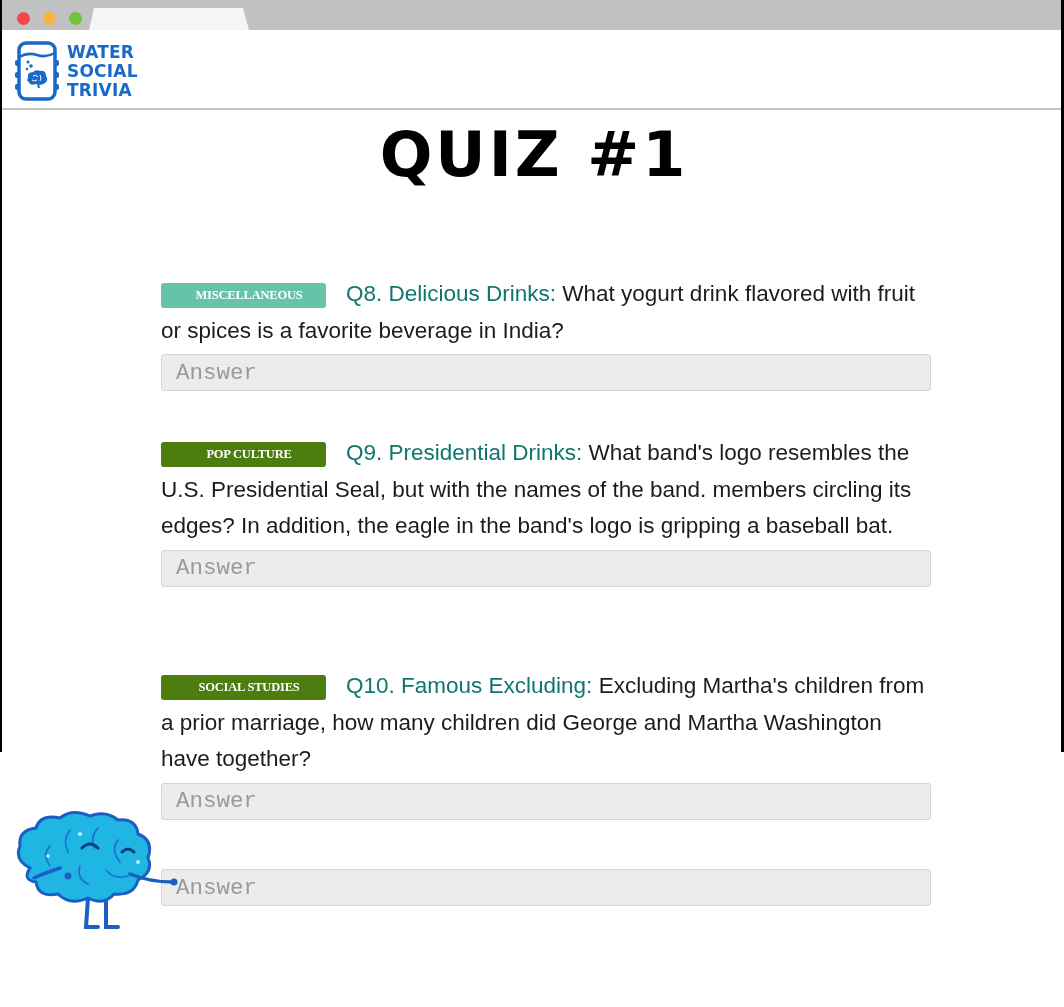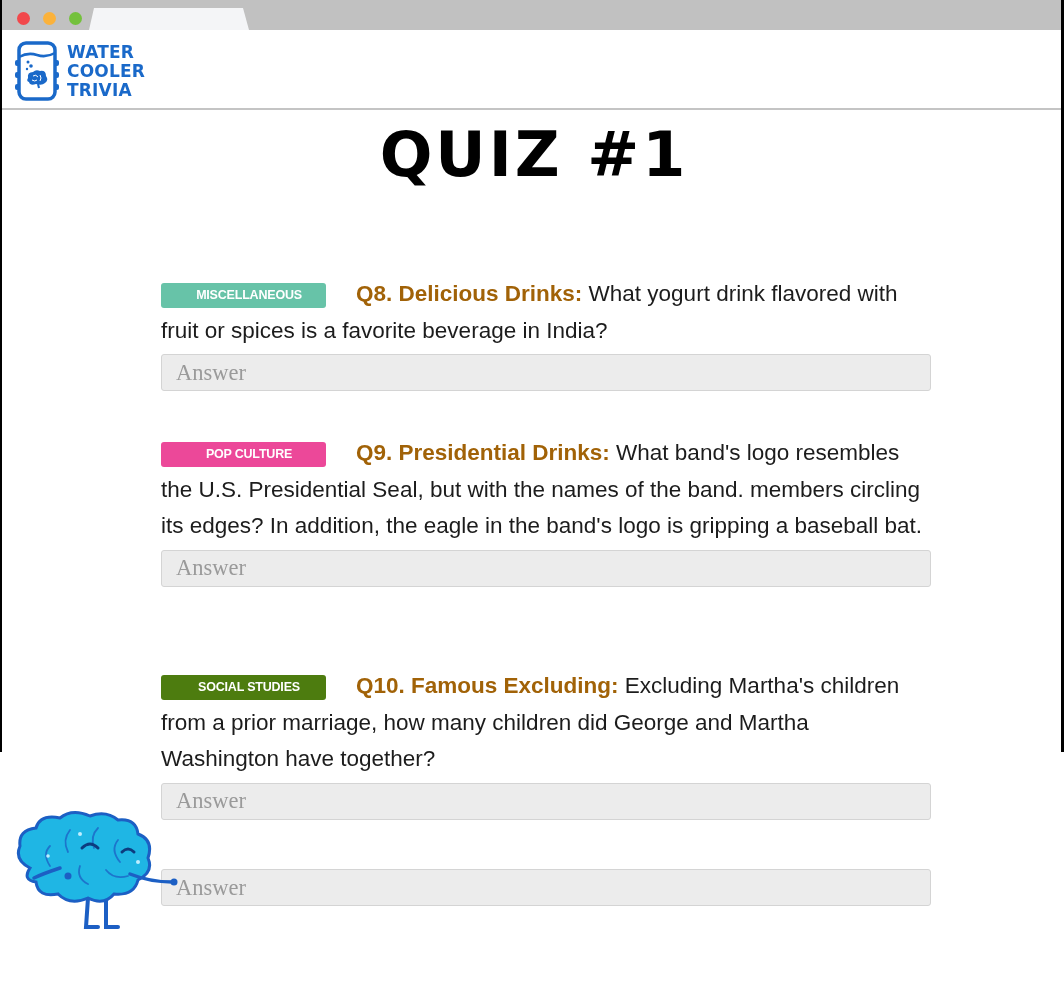--- a/index.html
+++ b/index.html
@@ -65,42 +65,42 @@
   }
   .badge {
     display: inline-block;
     vertical-align: 2px;
     height: 25px;
     line-height: 25px;
     width: 165px;
     text-align: center;
     border-radius: 3px;
     color: #fff;
-    font-family: Liberation Sans, sans-serif;
+    font-family: Liberation Serif, serif;
     font-weight: bold;
     font-size: 12.5px;
     letter-spacing: -0.2px;
-    margin-right: 10px;
+    margin-right: 20px;
     padding-left: 11px;
   }
   .badge .info {
     display: inline-block; width: 14px; height: 14px; border-radius: 50%;
     background: #fff; color: #1e3347; font-size: 10px; line-height: 14px;
     text-align: center; margin-left: 4px; vertical-align: -1px; font-weight: bold;
   }
-  .q-title { font-weight: bold; color: #a16207; margin-left: 20px; }
+  .q-title { font-weight: normal; color: #0f766e; }
 
   .answer-input {
     display: block;
     width: 770px; height: 37px;
     margin-top: 5px;
     background: #ececec;
     border: 1px solid #d4d4d4;
     border-radius: 3px;
-    font-family: Liberation Serif, serif;
+    font-family: Liberation Mono, monospace;
     font-size: 22.5px;
     color: #333;
     padding: 0 14px;
     outline: none;
   }
   .answer-input::placeholder { color: #9a9a9a; }
 
   .mascot { position: absolute; left: 8px; top: 810px; width: 180px; height: 126px; }
 </style>
 </head>
@@ -127,38 +127,38 @@
         <rect x="40" y="44" width="5" height="6" rx="2" fill="#1a69c9"></rect>
         <circle cx="14" cy="22" r="1.5" fill="#1a69c9"></circle>
         <circle cx="17" cy="26" r="1.8" fill="#1a69c9"></circle>
         <circle cx="13" cy="29" r="1.2" fill="#1a69c9"></circle>
         <path d="M14 38 Q13 32 19 32 Q22 29 26 31 Q32 30 32 36 Q35 40 31 43 Q28 46 22 44 Q16 46 15 42 Q12 41 14 38 Z" fill="#1a69c9"></path>
         <path d="M19 36 Q22 34 24 37 M26 35 Q28 38 26 41 M18 40 Q21 42 23 40" fill="none" stroke="#fff" stroke-width="1"></path>
         <path d="M24 44 L25 48" stroke="#1a69c9" stroke-width="2"></path>
       </svg>
       <div class="logo-text">
         <div>WATER</div>
-        <div>COOLER</div>
+        <div>SOCIAL</div>
         <div>TRIVIA</div>
       </div>
     </div>
   </div>
 
   <h1 class="page-title">QUIZ #1</h1>
 
   <div class="question" style="top:276px;">
     <div class="q-text">
       <span class="badge" style="background:#67c3a8;">MISCELLANEOUS</span><span class="q-title">Q8. Delicious Drinks:</span><span> What yogurt drink flavored with fruit or spices is a favorite beverage in India?</span>
     </div>
     <input class="answer-input" type="text" placeholder="Answer" style="">
   </div>
 
   <div class="question" style="top:435px;">
     <div class="q-text">
-      <span class="badge" style="background:#ec4899;">POP CULTURE</span><span class="q-title">Q9. Presidential Drinks:</span><span> What band's logo resembles the U.S. Presidential Seal, but with the names of the band. members circling its edges? In addition, the eagle in the band's logo is gripping a baseball bat.</span>
+      <span class="badge" style="background:#4d7c0f;">POP CULTURE</span><span class="q-title">Q9. Presidential Drinks:</span><span> What band's logo resembles the U.S. Presidential Seal, but with the names of the band. members circling its edges? In addition, the eagle in the band's logo is gripping a baseball bat.</span>
     </div>
     <input class="answer-input" type="text" placeholder="Answer" style="">
   </div>
 
   <div class="question" style="top:668px;">
     <div class="q-text">
       <span class="badge" style="background:#4d7c0f;">SOCIAL STUDIES</span><span class="q-title">Q10. Famous Excluding:</span><span> Excluding Martha's children from a prior marriage, how many children did George and Martha Washington have together?</span>
     </div>
     <input class="answer-input" type="text" placeholder="Answer" style="">
   </div>

